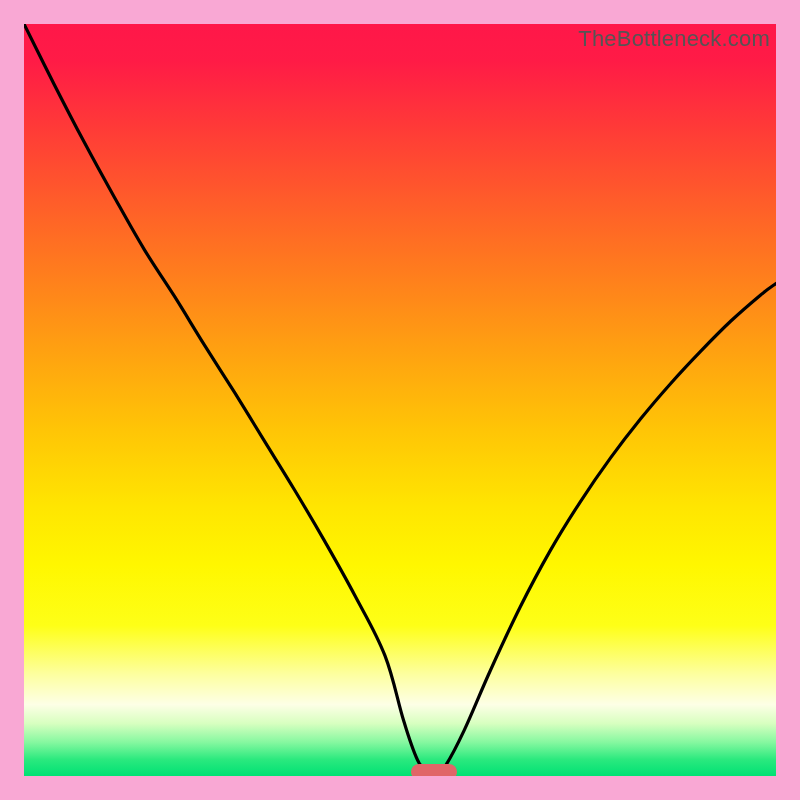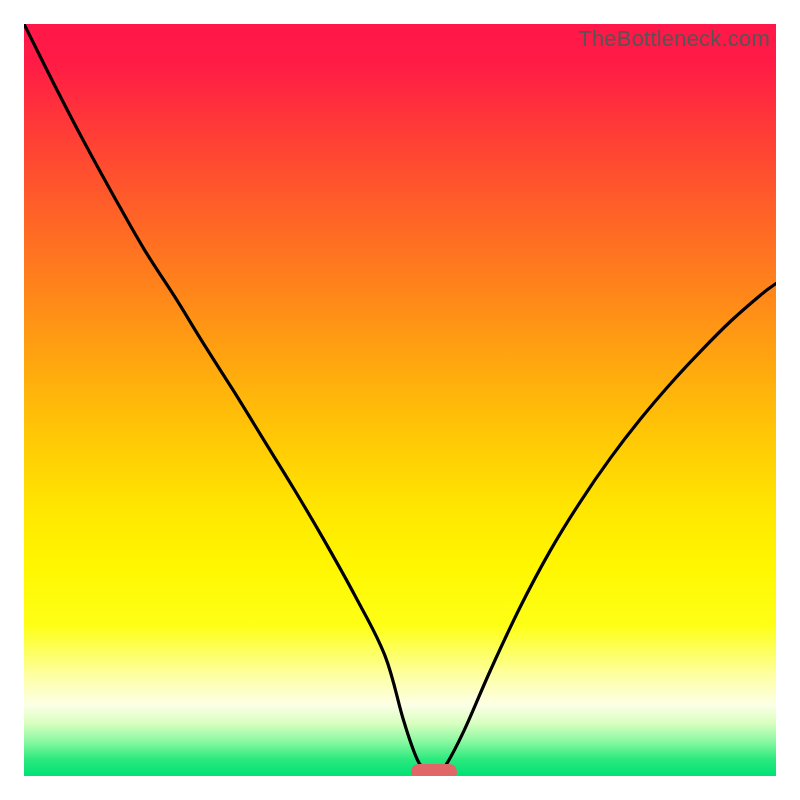--- a/index.html
+++ b/index.html
@@ -10,21 +10,21 @@
     background: #000;
     overflow: hidden;
     font-family: Arial, Helvetica, sans-serif;
   }
   .frame {
     position: absolute;
     left: 0;
     top: 0;
     width: 800px;
     height: 800px;
-    background: #ffffff;
+    background: #f9a8d4;
   }
   .plot-area {
     position: absolute;
     left: 24px;
     top: 24px;
     width: 752px;
     height: 752px;
     overflow: hidden;
   }
   .gradient {

